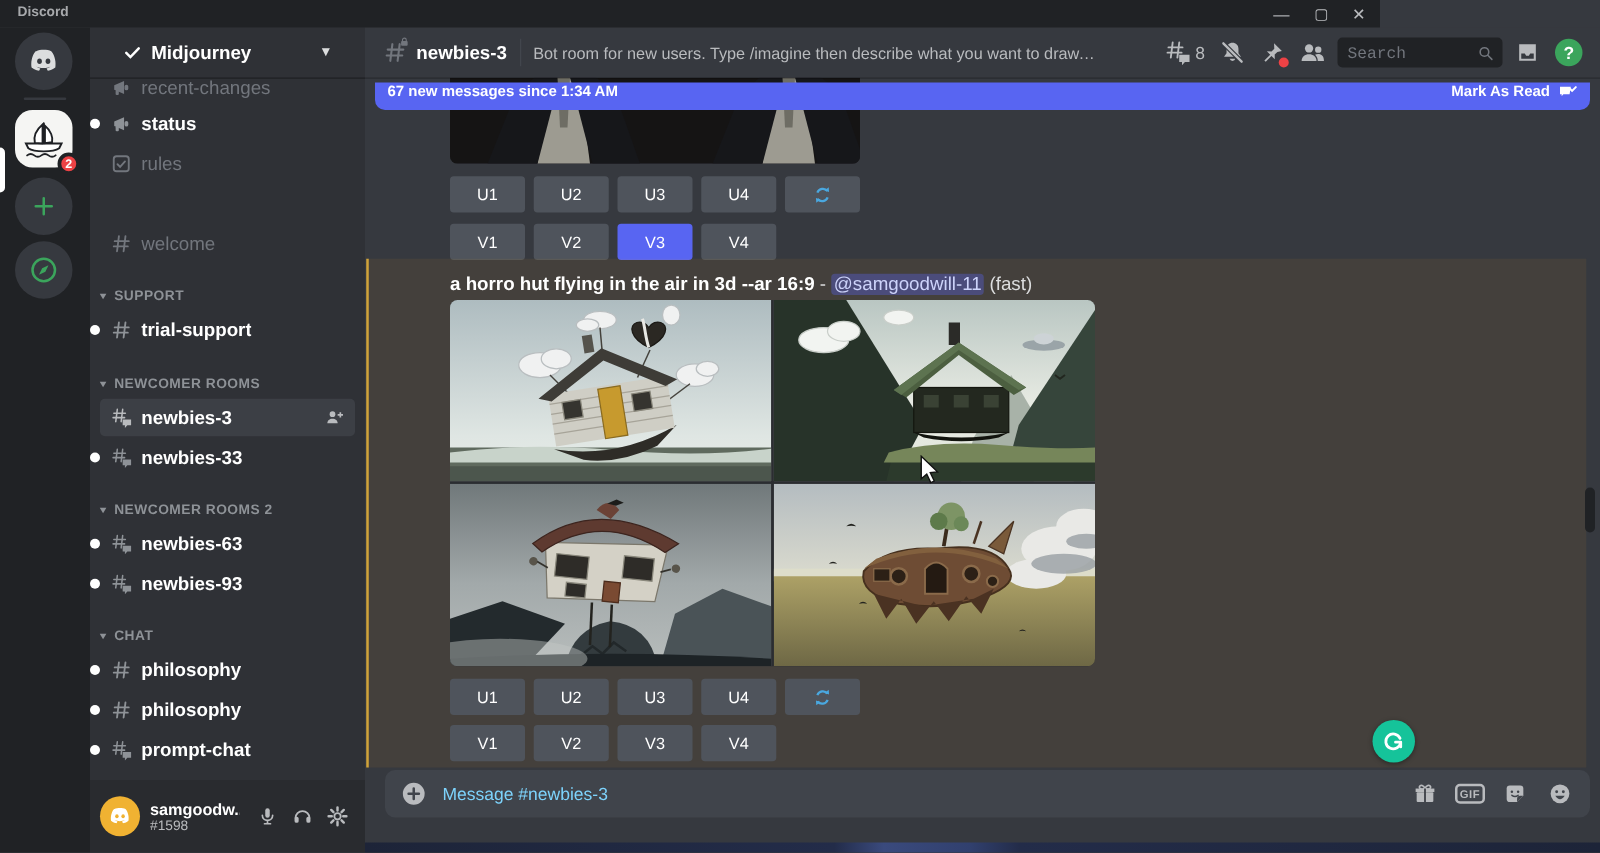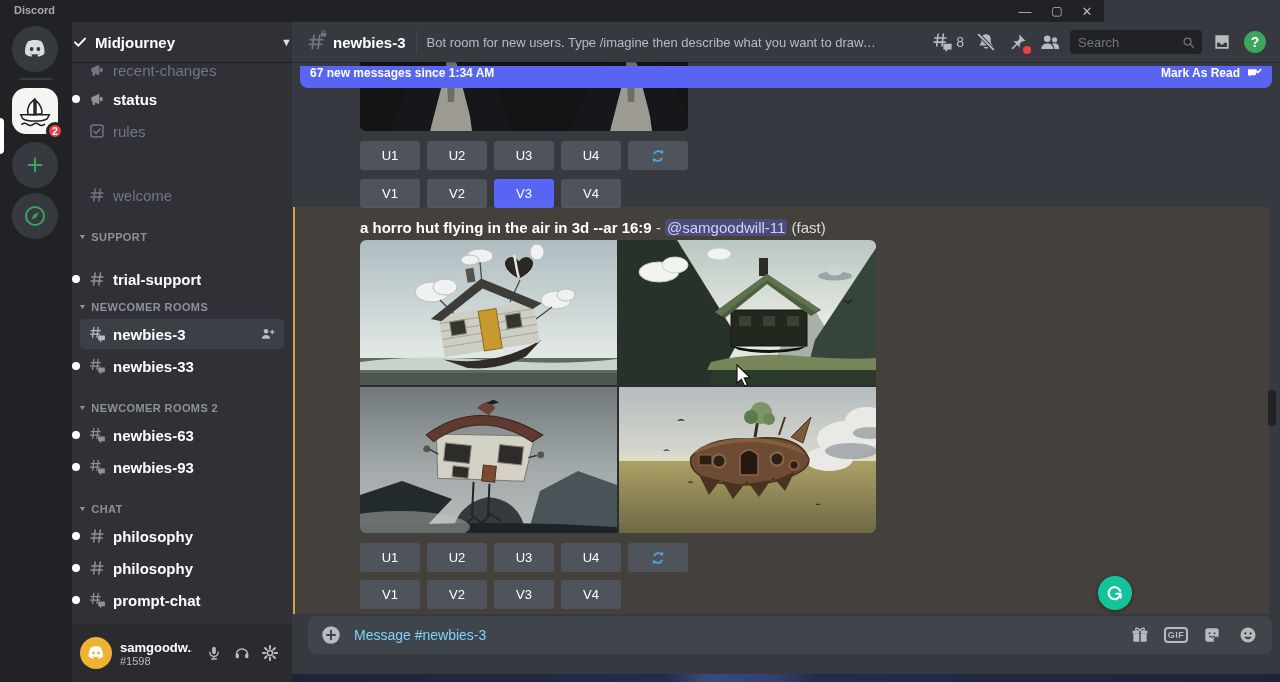--- a/index.html
+++ b/index.html
@@ -22,21 +22,21 @@
   #rail-divider { position:absolute; left:19px; top:56px; width:34px; height:2px; background:#36393f; border-radius:1px; }
   #srv-mj { position:absolute; left:12px; top:66px; width:46px; height:46px; border-radius:14px; background:#f5f5f3;
     display:flex; align-items:center; justify-content:center; }
   .rail-badge { position:absolute; right:8px; top:100px; min-width:18px; height:18px; border-radius:9px;
     background:#ed4245; border:3px solid #202225; color:#fff; font-size:10px; font-weight:bold;
     display:flex; align-items:center; justify-content:center; padding:0 3px; }
 
   
   #sidebar { left:72px; top:22px; width:220px; height:660px; background:#2f3136; z-index:30; overflow:hidden; }
   #guild-header { position:absolute; left:0; top:0; width:220px; height:40px; background:#2f3136;
-    box-shadow:0 1px 0 rgba(0,0,0,.35); z-index:5; display:flex; align-items:center; padding:0 0; cursor:pointer; }
+    box-shadow:0 1px 0 rgba(0,0,0,.35); z-index:5; display:flex; align-items:center; padding:0 26px; cursor:pointer; }
   #guild-header .gname { color:#fff; font-size:15px; font-weight:bold; margin-left:7px; flex:1; }
   .chan-row { position:absolute; left:8px; width:204px; height:28px; display:flex; align-items:center;
     padding:0 8px; border-radius:4px; color:#72767d; font-size:15px; }
   .chan-row .lbl { margin-left:7px; white-space:nowrap; overflow:hidden; text-overflow:ellipsis; }
   .chan-row.unread { color:#dcddde; } .chan-row.unread .lbl { color:#fff; font-weight:600; }
   .chan-row.selected { background:#3c3f45; } .chan-row.selected .lbl { color:#fff; font-weight:600; }
   .chan-ico { width:18px; height:18px; flex:none; color:#72767d; }
   .unread-dot { position:absolute; left:-8px; width:8px; height:8px; border-radius:4px; background:#fff; }
   .cat-row { position:absolute; left:6px; width:208px; height:18px; display:flex; align-items:center;
     color:#8e9297; font-size:11px; font-weight:bold; letter-spacing:.4px; cursor:pointer; }
@@ -52,21 +52,21 @@
   #chan-header { position:absolute; left:0; top:0; width:988px; height:40px; background:#36393f;
     box-shadow:0 1px 0 rgba(0,0,0,.25); display:flex; align-items:center; padding:0 14px; z-index:20; }
   #chan-header .cname { color:#fff; font-weight:bold; font-size:15px; margin:0 8px 0 7px; }
   #chan-header .vdiv { width:1px; height:22px; background:#42464d; margin:0 10px 0 2px; }
   #chan-header .topic { color:#b9bbbe; font-size:13px; max-width:452px; white-space:nowrap;
     overflow:hidden; text-overflow:ellipsis; cursor:pointer; }
   .hdr-ico { width:24px; height:24px; color:#b9bbbe; display:flex; align-items:center; justify-content:center; position:relative; }
   #search-box { width:132px; height:24px; background:#202225; border-radius:4px; display:flex;
     align-items:center; padding:0 6px 0 8px; margin:0 8px; }
   #search-box input { flex:1; background:transparent; border:0; outline:0; color:#dcddde; font-size:13px;
-    font-family:Liberation Sans, sans-serif; width:90px; }
+    font-family:Liberation Mono, monospace; width:90px; }
   #search-box input::placeholder { color:#72767d; }
   #help-btn { width:22px; height:22px; border-radius:50%; background:#3ba55c; color:#fff; font-weight:bold;
     font-size:14px; display:flex; align-items:center; justify-content:center; }
 
   #new-msg-banner { position:absolute; left:8px; top:44px; width:972px; height:22px; background:#5865f2;
     border-radius:0 0 8px 8px; color:#fff; font-size:12px; font-weight:600; display:flex; align-items:flex-start;
     padding:0 10px; z-index:15; cursor:pointer; }
   #new-msg-banner .spacer { flex:1; }
 
   
@@ -302,21 +302,21 @@
     <svg class="chan-ico">
         <use href="#i-hash"></use>
       </svg>
     <span class="lbl">welcome</span>
   </div>
 
   <div class="cat-row" style="top:206px">
     <span class="chev">▼</span>
     <span>SUPPORT</span>
   </div>
-  <div class="chan-row unread" style="top:243px">
+  <div class="chan-row unread" style="top:228px">
     <span class="unread-dot"></span>
     <svg class="chan-ico" style="color:#8e9297">
         <use href="#i-hash"></use>
       </svg>
     <span class="lbl">trial-support</span>
   </div>
 
   <div class="cat-row" style="top:276px">
     <span class="chev">▼</span>
     <span>NEWCOMER ROOMS</span>

